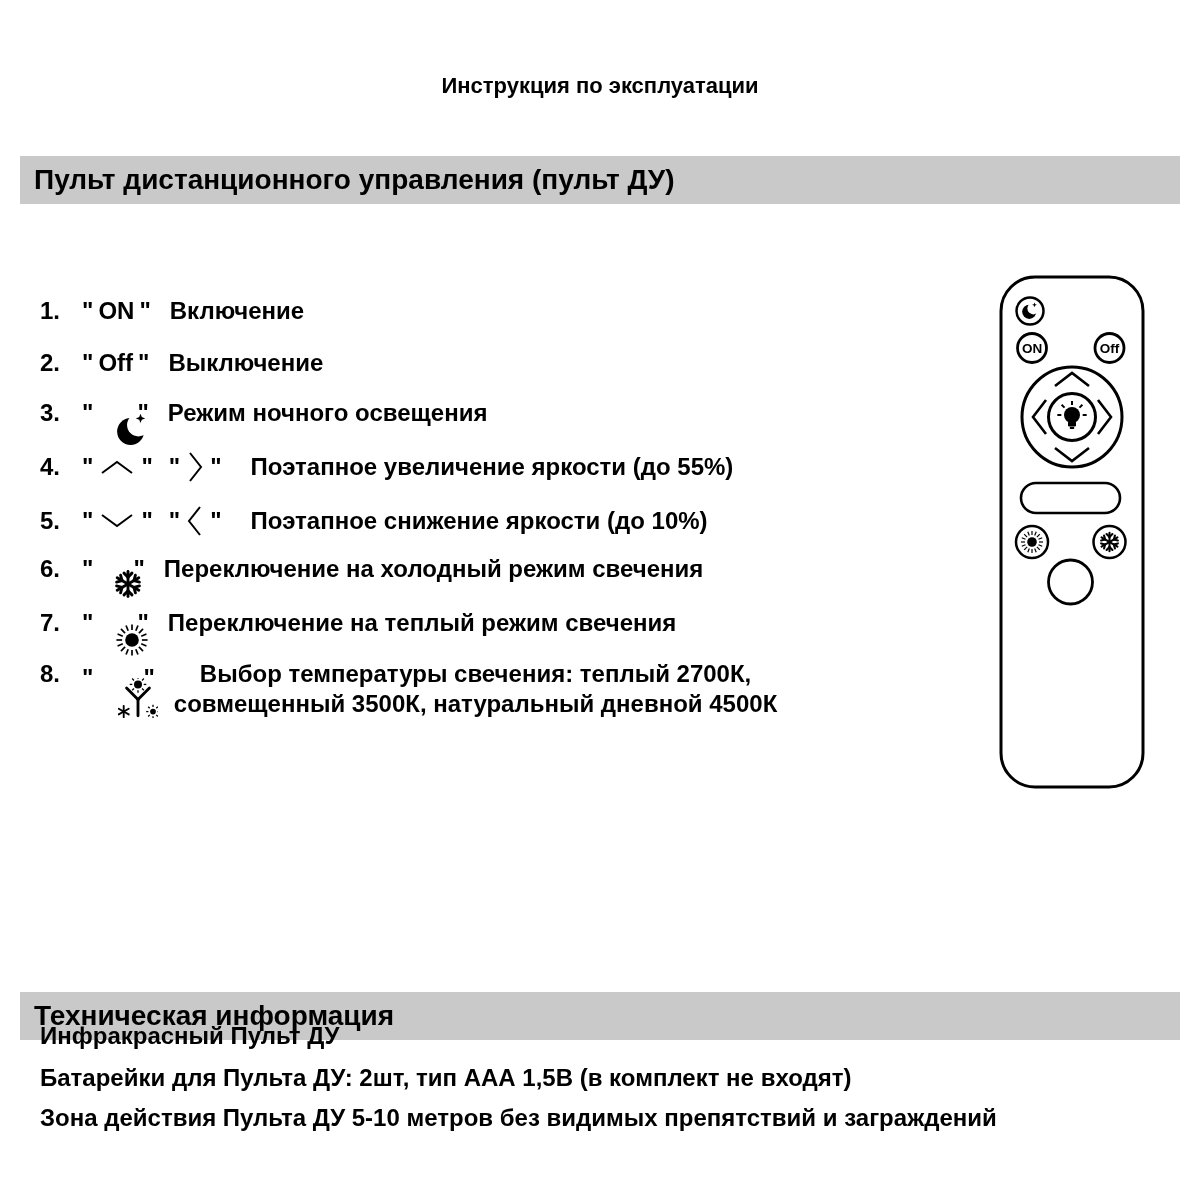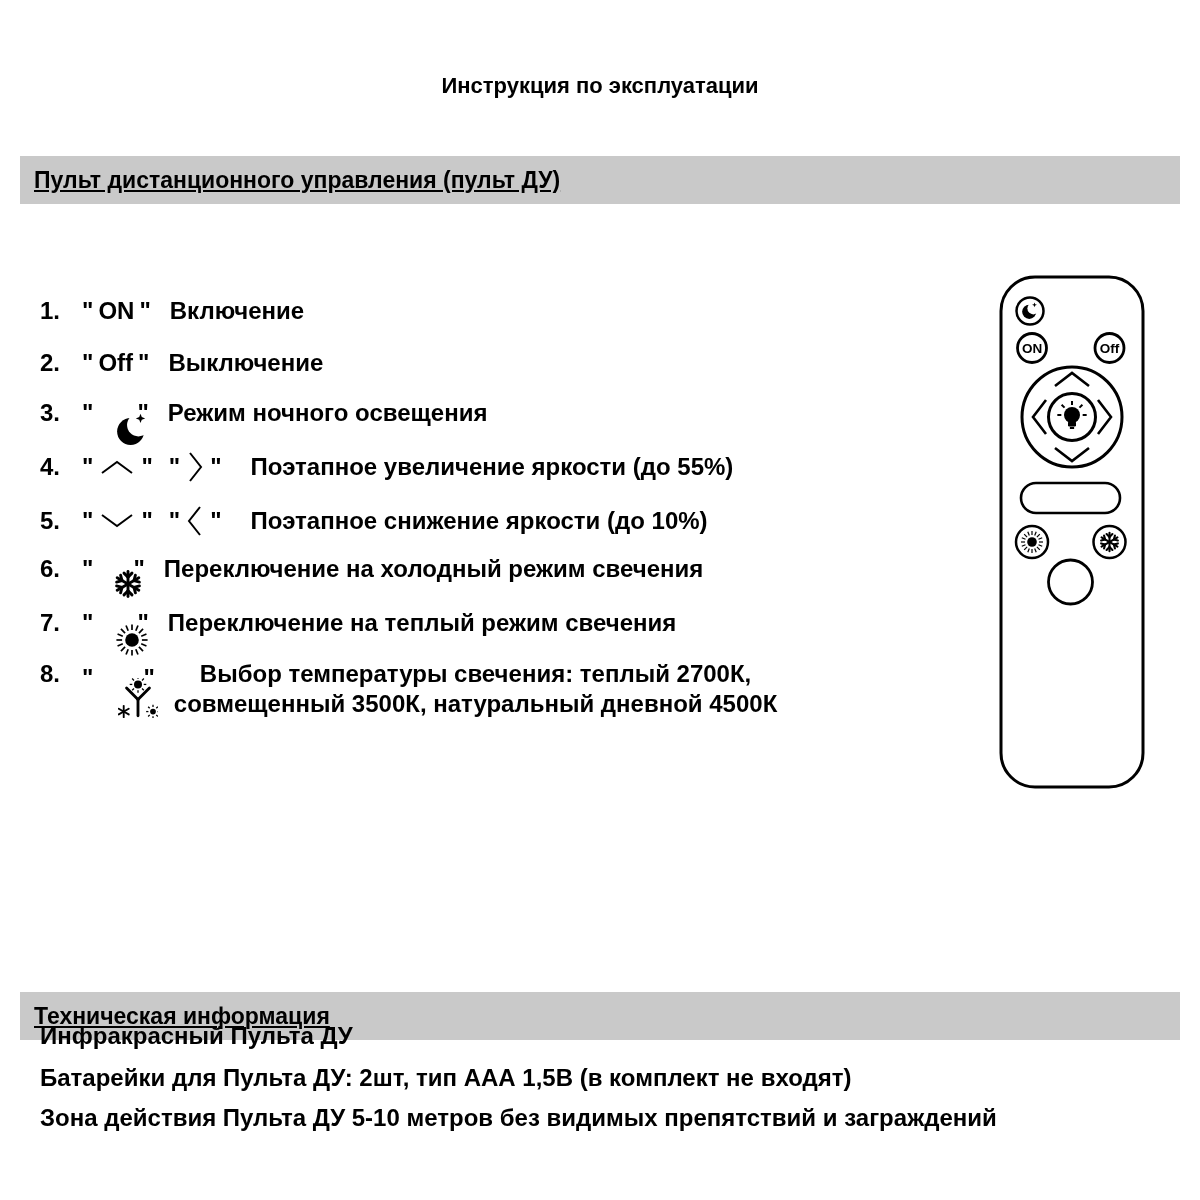--- a/index.html
+++ b/index.html
@@ -8,22 +8,21 @@
     font-family:"Liberation Sans",sans-serif;font-weight:bold;
     position:relative;overflow:hidden;
   }
   .title{
     position:absolute;top:66px;left:0;width:100%;text-align:center;
     font-size:22px;line-height:40px;margin:0;
   }
   .bar{
     position:absolute;left:20px;width:1160px;height:48px;background:#c9c9c9;
     display:flex;align-items:center;padding-left:14px;box-sizing:border-box;
-    font-size:23px;
-    text-decoration:underline;
+    font-size:28px;
   }
   .bar1{top:156px}
   .bar2{top:992px}
   .li{
     position:absolute;left:40px;display:flex;align-items:center;
     font-size:24px;line-height:30px;white-space:nowrap;
   }
   .num{width:37px;flex-shrink:0;}
   .qsym{display:inline-flex;align-items:center;margin-right:6px;}
   .q{margin:0 5px;}
@@ -333,17 +332,17 @@
       </g>
 
       <circle cx="71.5" cy="307" r="22" fill="#fff" stroke="#000" stroke-width="2.8"></circle>
     </svg>
   </div>
 
   <div class="bar bar2">
     <span>Техническая информация</span>
   </div>
 
-  <div class="tech" style="top:1021px">Инфракрасный Пульта ДУ</div>
+  <div class="tech" style="top:1021px">Инфракрасный Пульт ДУ</div>
   <div class="tech" style="top:1063px">Батарейки для Пульта ДУ: 2шт, тип ААА 1,5В (в комплект не входят)</div>
   <div class="tech" style="top:1103px">Зона действия Пульта ДУ 5-10 метров без видимых препятствий и заграждений</div>
 
 </div>
 
 </body></html>

